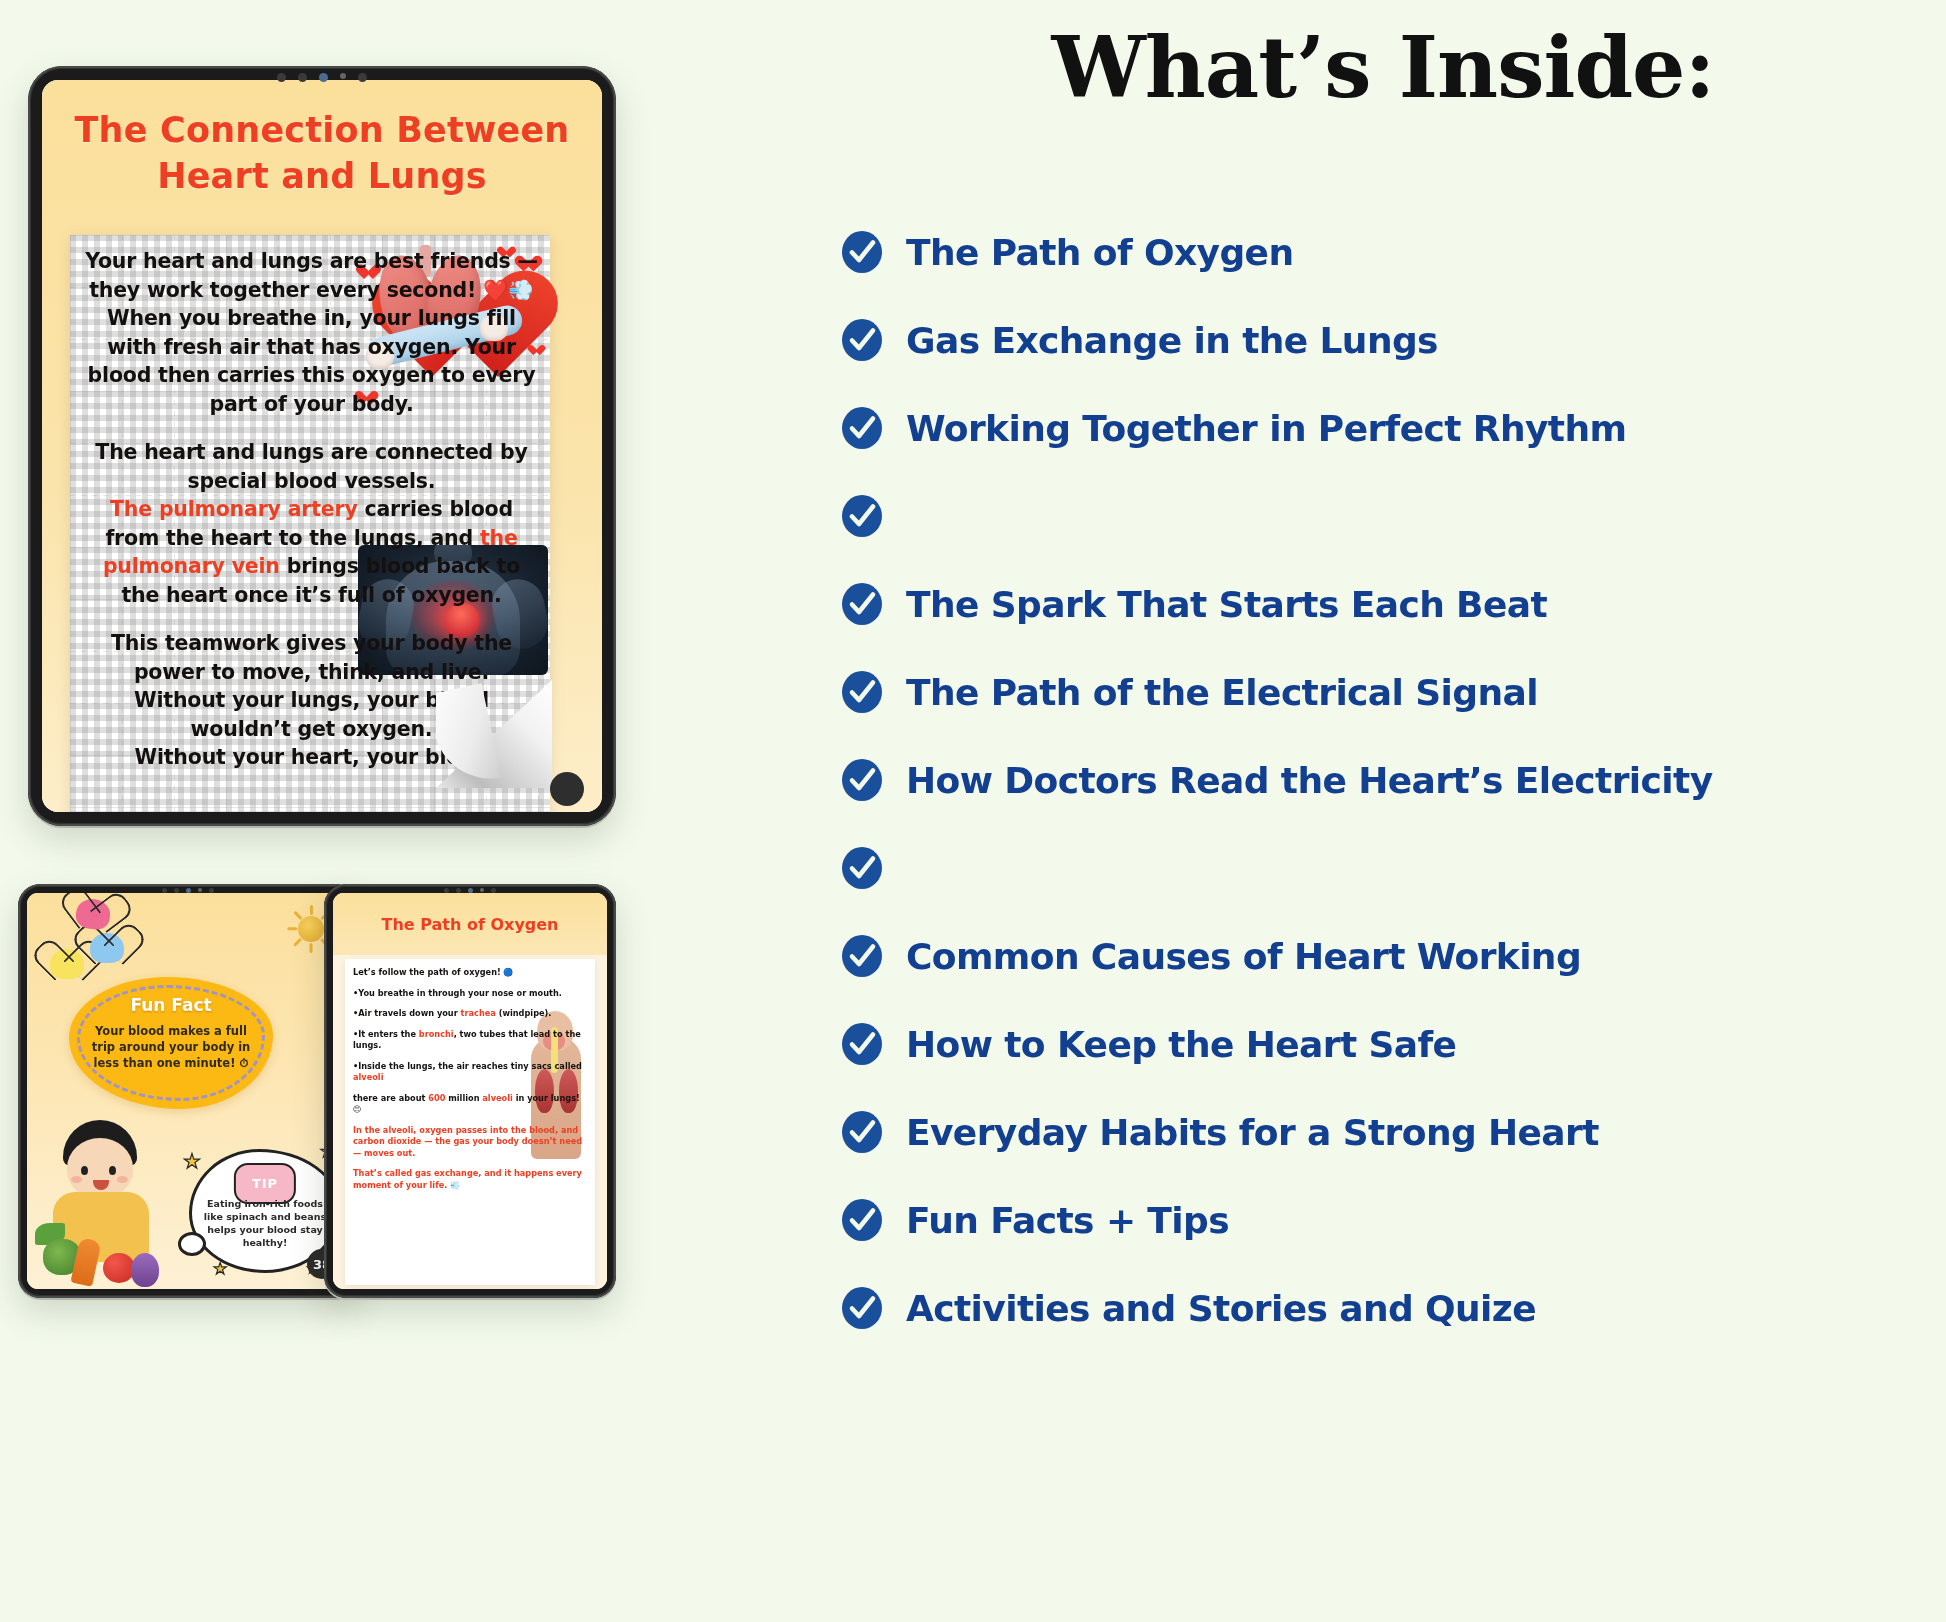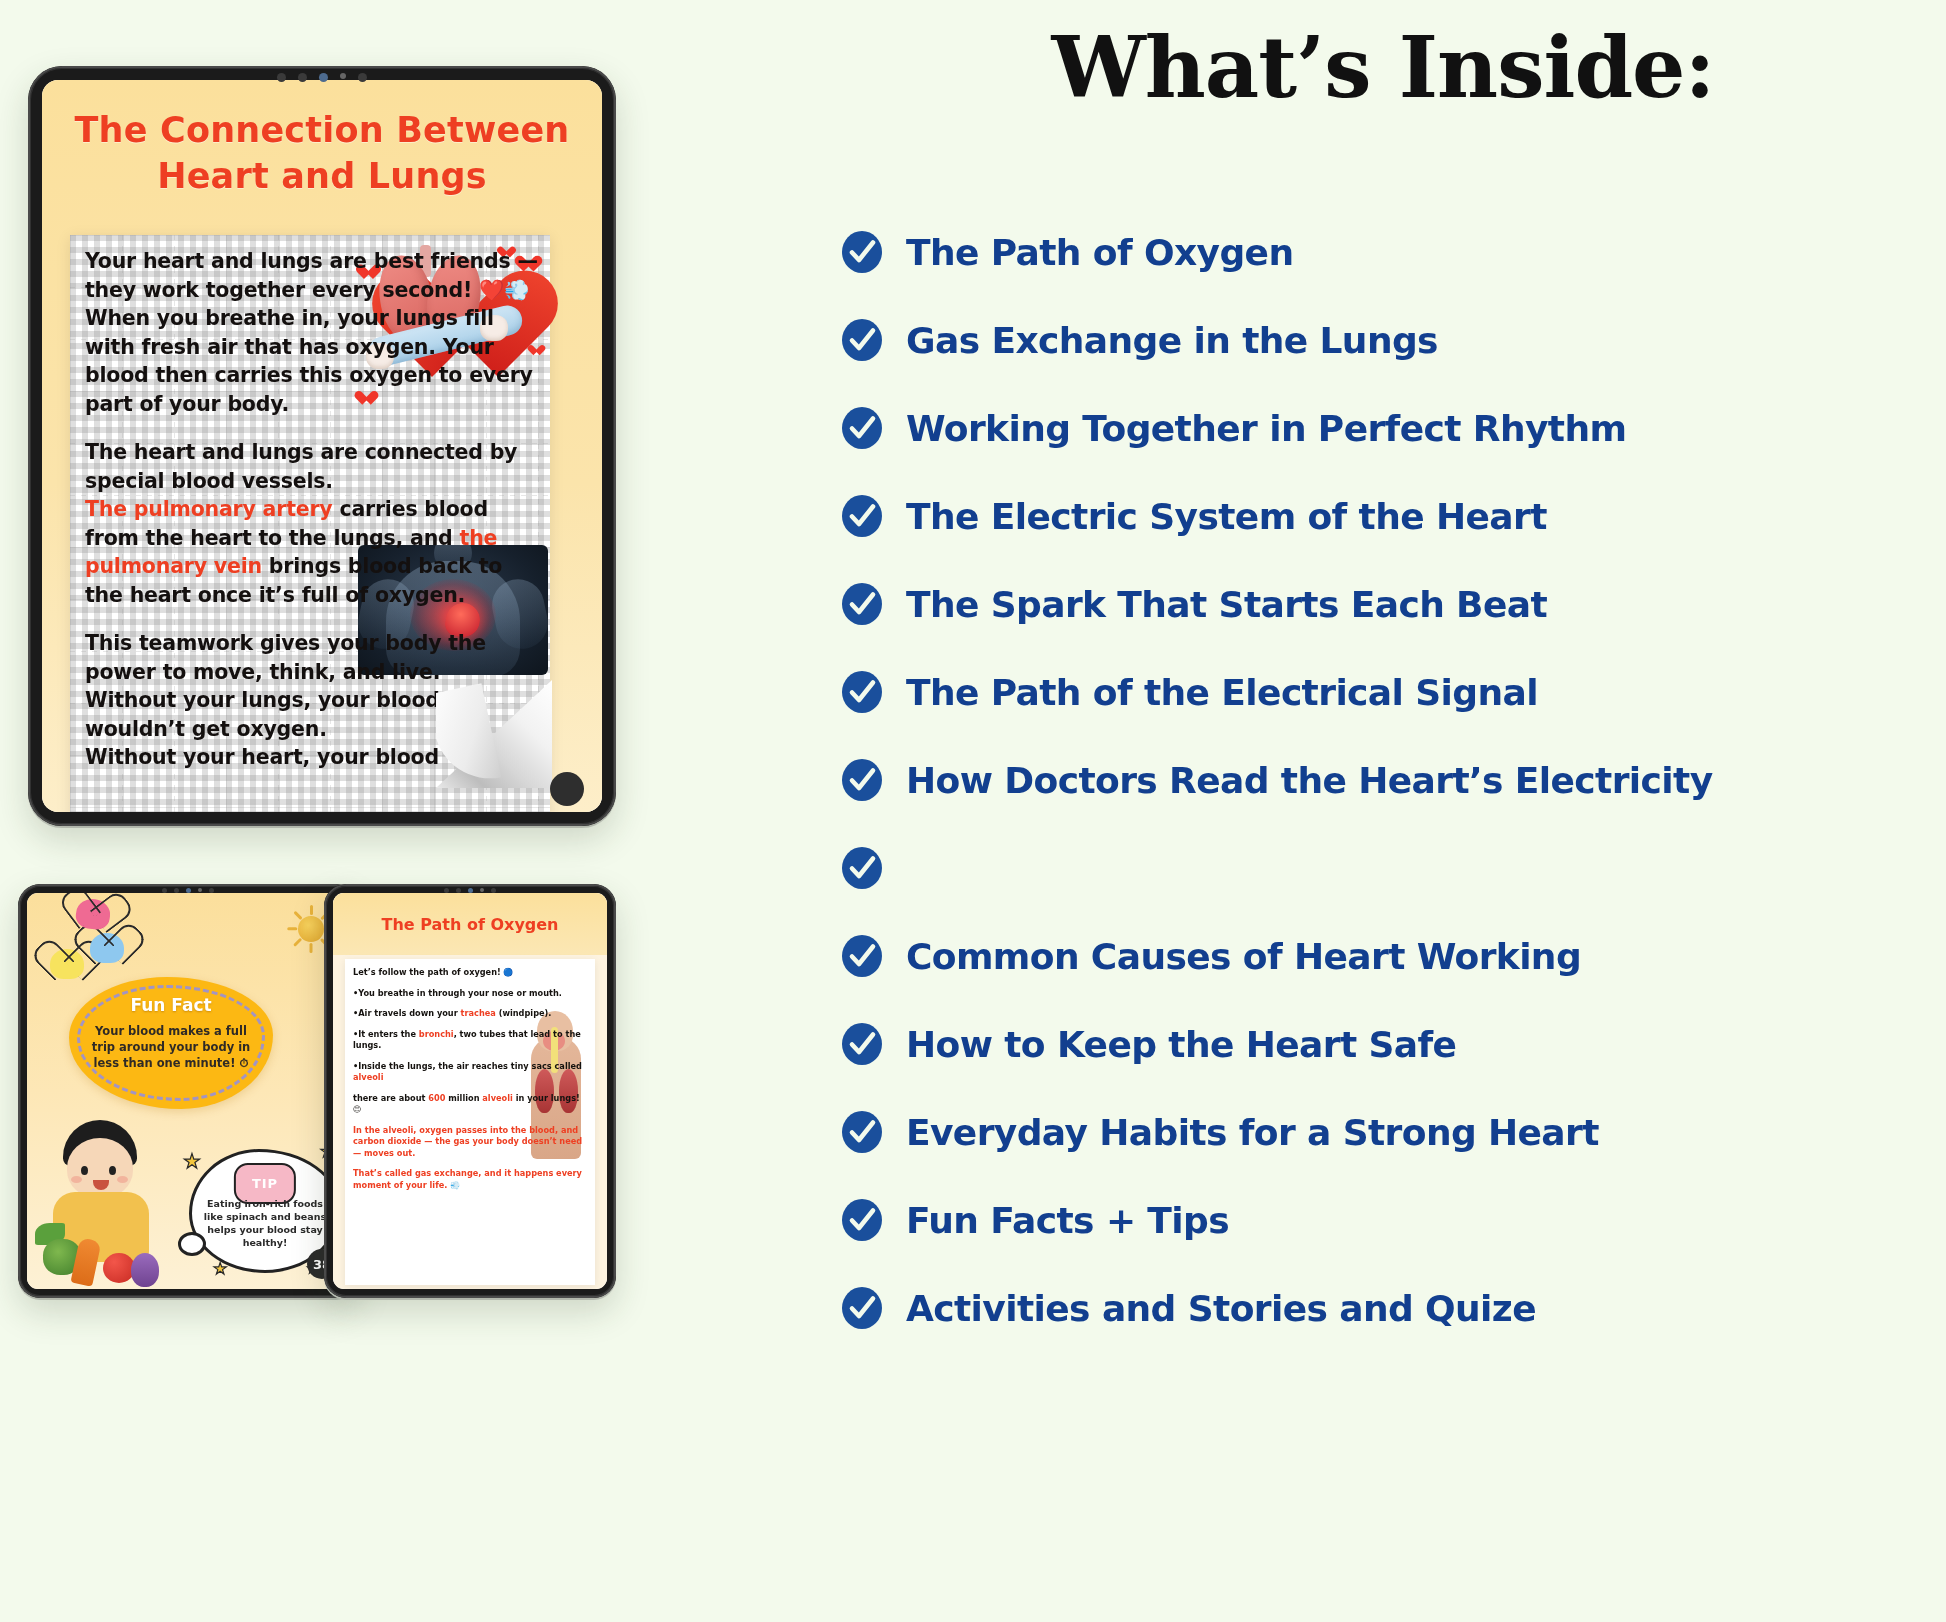--- a/index.html
+++ b/index.html
@@ -71,20 +71,21 @@
   }
   .paper {
     position: absolute; left: 28px; right: 52px; top: 155px; bottom: -12px;
     background:
       repeating-linear-gradient(to right, rgba(140,140,140,.28) 0 6px, transparent 6px 12px),
       repeating-linear-gradient(to bottom, rgba(140,140,140,.28) 0 6px, transparent 6px 12px),
       #ffffff;
     background-size: 100% 1px, 1px 100%, 100% 100%;
     background-repeat: repeat-y, repeat-x, no-repeat;
     box-shadow: 0 3px 14px rgba(0,0,0,.10);
+    text-align: center;
   }
   .paper-grid {
     position: absolute; inset: 0; pointer-events: none;
     background-image:
       linear-gradient(to right, rgba(150,150,150,.30) 1px, transparent 1px),
       linear-gradient(to bottom, rgba(150,150,150,.30) 1px, transparent 1px);
     background-size: 52px 52px;
     -webkit-mask-image: repeating-linear-gradient(to right, #000 0 5px, transparent 5px 11px),
                         repeating-linear-gradient(to bottom, #000 0 5px, transparent 5px 11px);
     opacity: .75;
@@ -648,21 +649,20 @@
           </span>
           <span class="wi-label">Working Together in Perfect Rhythm</span>
         </div>
         <div class="wi-item">
           <span class="wi-check">
             <svg viewBox="0 0 44 44" aria-hidden="true">
               <ellipse cx="22" cy="22" rx="20" ry="21" fill="#1a4f9c"></ellipse>
               <path d="M12 22.5 L19 30 L33 12.5" fill="none" stroke="#f3faec" stroke-width="4.6" stroke-linecap="round" stroke-linejoin="round"></path>
             </svg>
           </span>
-          <span class="wi-label">The Electric System of the Heart</span>
         </div>
         <div class="wi-item">
           <span class="wi-check">
             <svg viewBox="0 0 44 44" aria-hidden="true">
               <ellipse cx="22" cy="22" rx="20" ry="21" fill="#1a4f9c"></ellipse>
               <path d="M12 22.5 L19 30 L33 12.5" fill="none" stroke="#f3faec" stroke-width="4.6" stroke-linecap="round" stroke-linejoin="round"></path>
             </svg>
           </span>
           <span class="wi-label">The Spark That Starts Each Beat</span>
         </div>

